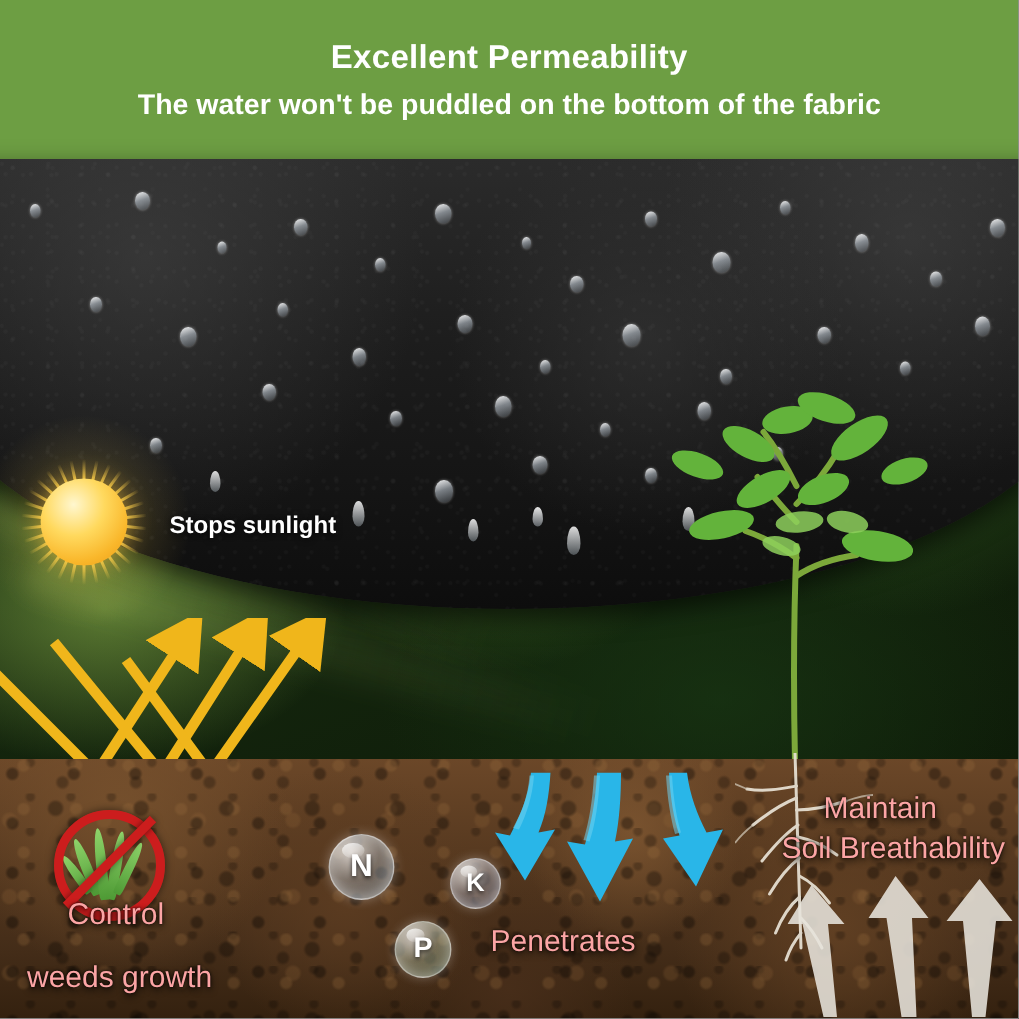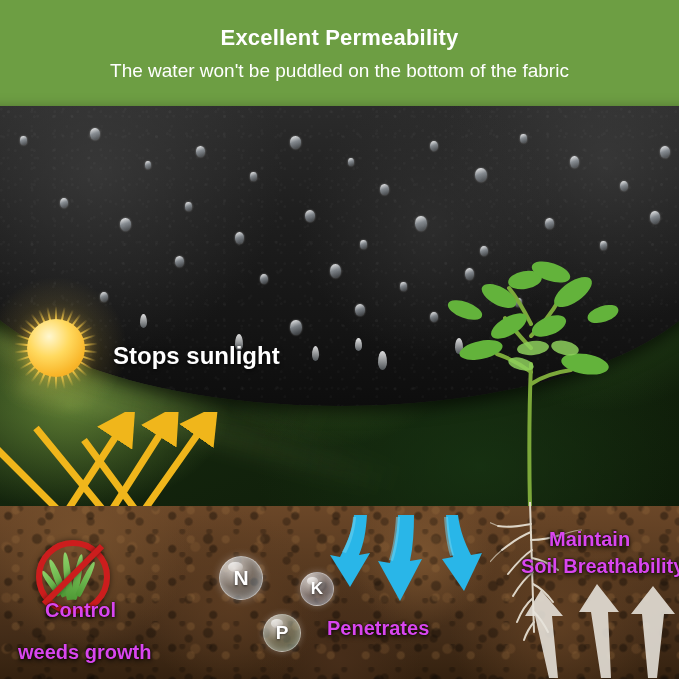--- a/index.html
+++ b/index.html
@@ -4,21 +4,21 @@
 <style>
   html,body{margin:0;padding:0;background:#fff;}
   body{font-family:"Liberation Sans",sans-serif;}
   #stage{position:relative;width:679px;height:679px;overflow:hidden;background:#000;}
 
   
   .banner{position:absolute;left:0;top:0;width:679px;height:106px;background:#6d9e43;
           display:flex;flex-direction:column;align-items:center;justify-content:center;}
   .banner-title{font-size:22px;font-weight:bold;color:#ffffff;letter-spacing:.2px;
                 line-height:1;margin:0 0 12px 0;white-space:nowrap;}
-  .banner-sub{font-size:19px;color:#ffffff;line-height:1;white-space:nowrap;font-weight:400;}
+  .banner-sub{font-size:19px;color:#ffffff;line-height:1;white-space:nowrap;font-weight:700;}
 
   
   .scene{position:absolute;left:0;top:106px;width:679px;height:400px;overflow:hidden;
          background:
            radial-gradient(ellipse 230px 150px at 70px 300px, rgba(150,190,80,.55), rgba(0,0,0,0) 70%),
            radial-gradient(ellipse 180px 130px at 330px 250px, rgba(90,135,50,.45), rgba(0,0,0,0) 70%),
            radial-gradient(ellipse 200px 160px at 600px 190px, rgba(60,105,40,.5), rgba(0,0,0,0) 72%),
            radial-gradient(ellipse 300px 200px at 480px 360px, rgba(25,55,20,.7), rgba(0,0,0,0) 75%),
            linear-gradient(160deg,#24411a 0%,#16290f 45%,#0d1a08 100%);}
   
@@ -52,21 +52,21 @@
   
   .sun-wrap{position:absolute;left:8px;top:300px;width:96px;height:96px;}
   .sun-core{position:absolute;left:19px;top:19px;width:58px;height:58px;border-radius:50%;
             background:radial-gradient(circle at 38% 30%,#fff7cf 0%,#ffd95e 38%,#f9b72b 70%,#e99a16 100%);
             box-shadow:0 0 16px rgba(255,200,60,.65);}
   .sun-ray{position:absolute;left:47px;top:6px;width:2px;height:16px;
            background:linear-gradient(180deg,rgba(255,225,110,0),#ffd24d);transform-origin:1px 42px;border-radius:1px;}
   .sun-glow{position:absolute;left:-26px;top:-26px;width:148px;height:148px;border-radius:50%;
             background:radial-gradient(circle,rgba(255,215,90,.28),rgba(255,215,90,0) 68%);}
 
-  .stops-label{position:absolute;left:113px;top:342px;font-size:24px;font-weight:bold;color:#fff;
+  .stops-label{position:absolute;left:113px;top:342px;font-size:16px;font-weight:bold;color:#fff;
                text-shadow:0 1px 4px rgba(0,0,0,.85);white-space:nowrap;}
 
   
   .soil{position:absolute;left:0;top:506px;width:679px;height:173px;overflow:hidden;
         background:
           radial-gradient(circle at 12% 20%, rgba(120,82,46,.85), rgba(0,0,0,0) 18%),
           radial-gradient(circle at 34% 55%, rgba(92,60,33,.9), rgba(0,0,0,0) 20%),
           radial-gradient(circle at 62% 28%, rgba(128,88,50,.8), rgba(0,0,0,0) 17%),
           radial-gradient(circle at 82% 66%, rgba(100,66,36,.85), rgba(0,0,0,0) 19%),
           radial-gradient(circle at 50% 88%, rgba(72,46,26,.9), rgba(0,0,0,0) 22%),
@@ -75,21 +75,21 @@
      background-image:
        radial-gradient(circle at 20% 30%,rgba(0,0,0,.45) 0 3px,transparent 5px),
        radial-gradient(circle at 65% 70%,rgba(0,0,0,.4) 0 4px,transparent 6px),
        radial-gradient(circle at 45% 15%,rgba(160,115,66,.35) 0 3px,transparent 5px),
        radial-gradient(circle at 85% 40%,rgba(0,0,0,.35) 0 3px,transparent 5px),
        radial-gradient(circle at 10% 80%,rgba(150,105,60,.3) 0 4px,transparent 6px),
        radial-gradient(circle at 75% 10%,rgba(0,0,0,.3) 0 2px,transparent 4px);
      background-size:41px 33px,57px 47px,35px 29px,49px 39px,63px 51px,27px 23px;}
 
   
-  .lbl{position:absolute;font-weight:bold;color:#d946ef;white-space:nowrap;
+  .lbl{position:absolute;font-weight:normal;color:#fca5a5;white-space:nowrap;
        text-shadow:0 2px 5px rgba(0,0,0,.9),0 0 2px rgba(0,0,0,.9);}
 
   
   .bubble{position:absolute;border-radius:50%;display:flex;align-items:center;justify-content:center;
           font-weight:bold;color:#fff;text-shadow:0 1px 3px rgba(0,0,0,.7);}
   .bubble::after{content:"";position:absolute;left:20%;top:12%;width:34%;height:24%;border-radius:50%;
           background:linear-gradient(160deg,rgba(255,255,255,.8),rgba(255,255,255,0));}
 
   .noweed{position:absolute;left:36px;top:540px;width:74px;height:74px;}
   .noweed-ring{position:absolute;inset:0;border:6px solid #cc1d1d;border-radius:50%;

